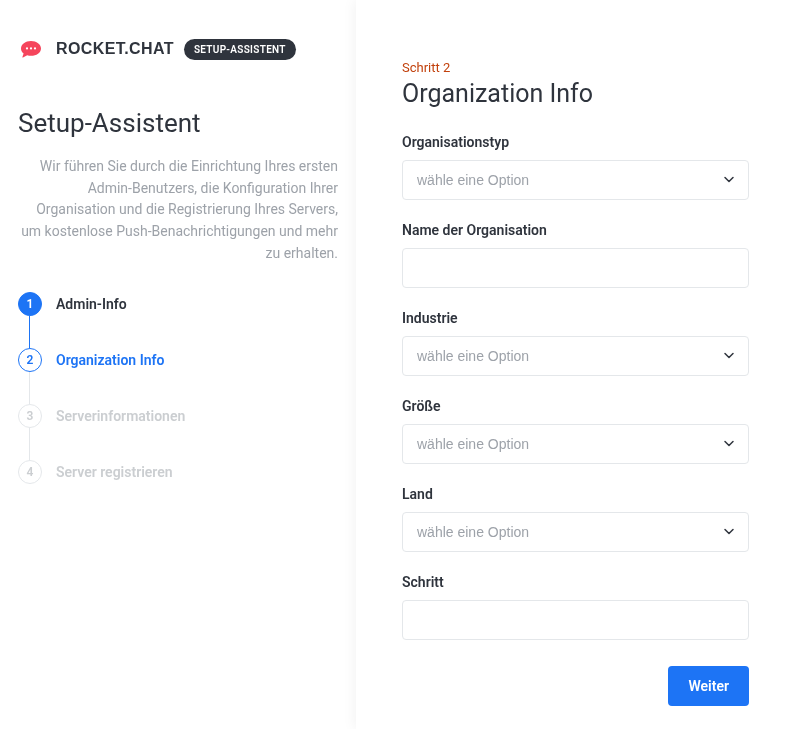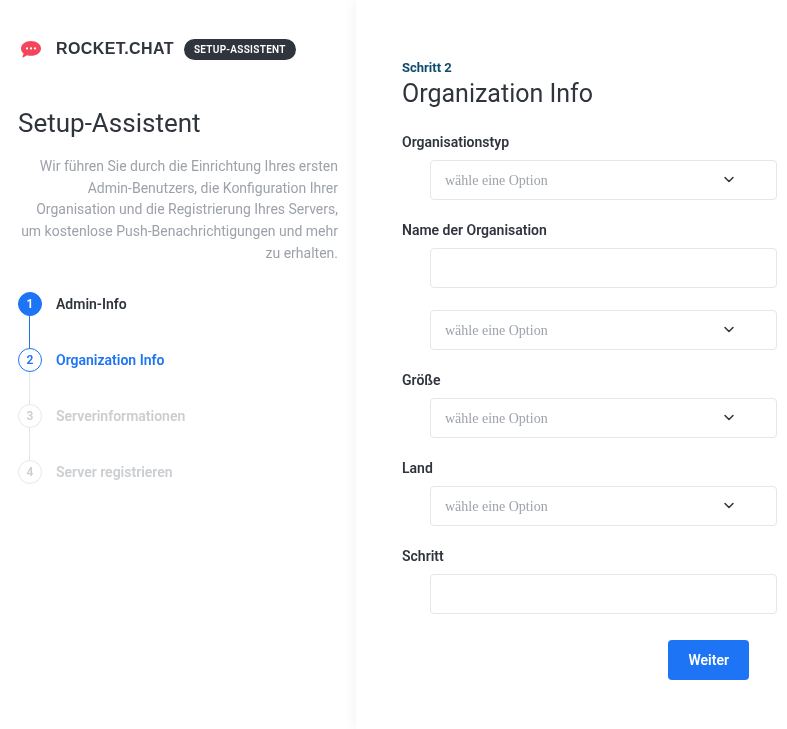--- a/index.html
+++ b/index.html
@@ -110,23 +110,22 @@
 
     .main {
       flex: 1;
       background: #fff;
       box-shadow: -2px 0 12px rgba(0,0,0,0.05);
       padding: 60px 38px 30px 46px;
       overflow-y: auto;
     }
     .step-indicator {
       font-size: 13px;
-      color: #0c4a6e;
+      color: #c2410c;
       margin-bottom: 4px;
-      font-weight: bold;
     }
     .page-heading {
       font-size: 25px;
       font-weight: 400;
       color: #2f343d;
       margin-bottom: 26px;
     }
     .field { margin-bottom: 22px; }
     .field-label {
       display: block;
@@ -137,22 +136,21 @@
     }
     .text-input, .select-box {
       width: 100%;
       height: 40px;
       border: 1px solid #e4e7ea;
       border-radius: 4px;
       padding: 0 14px;
       font-size: 14px;
       color: #2f343d;
       background: #fff;
-      font-family: Liberation Serif, serif;
-      margin-left: 28px;
+      font-family: Liberation Sans, sans-serif;
     }
     .select-wrap { position: relative; }
     .select-box {
       appearance: none;
       -webkit-appearance: none;
       color: #9da2a9;
       cursor: pointer;
       padding-right: 36px;
     }
     .chev {
@@ -241,20 +239,21 @@
       </span>
     </div>
   </div>
 
   <div class="field">
     <label class="field-label">Name der Organisation</label>
     <input type="text" class="text-input" value="" style="">
   </div>
 
   <div class="field">
+    <label class="field-label">Industrie</label>
     <div class="select-wrap">
       <select class="select-box">
         <option>wähle eine Option</option>
       </select>
       <span class="chev">
         <svg width="12" height="12" viewBox="0 0 12 12">
             <path d="M2 4l4 4 4-4" stroke="#2f343d" stroke-width="1.5" fill="none" stroke-linecap="round" stroke-linejoin="round"></path>
           </svg>
       </span>
     </div>

